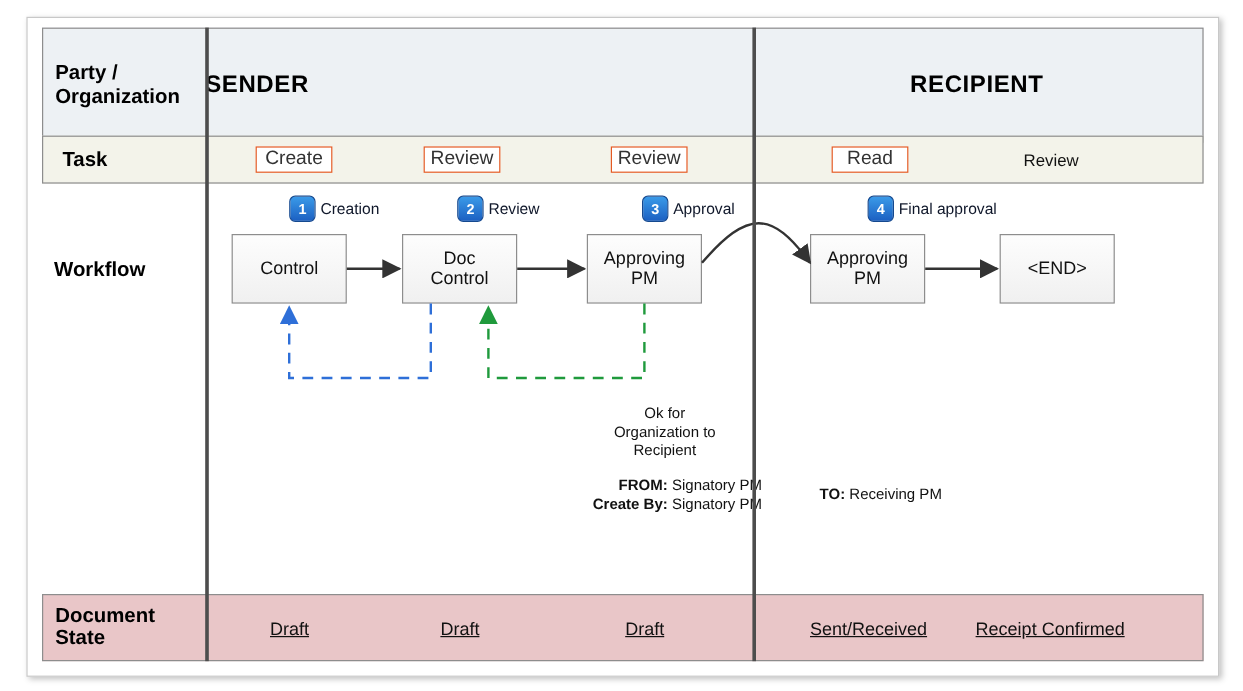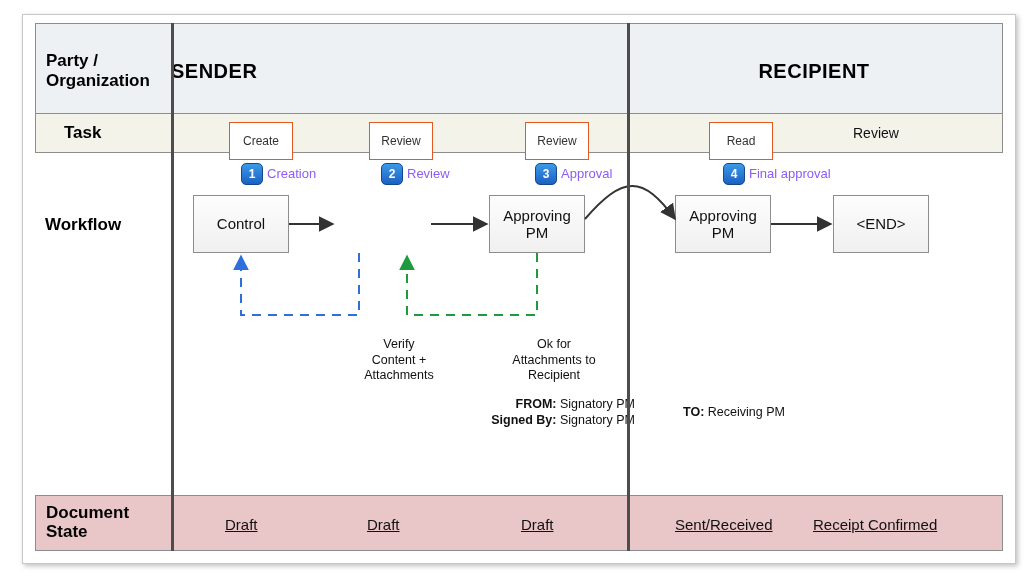--- a/index.html
+++ b/index.html
@@ -55,33 +55,33 @@
   .band-task {
     position: absolute;
     left: 12px; top: 98px; right: 12px; height: 40px;
     background: #f3f3ea;
     border: 1px solid #8d8d8d;
     display: flex;
     align-items: center;
   }
   .band-task .label-area {
     width: 135px;
-    padding-left: 28px;
+    padding-left: 16px;
     font-weight: 700;
     font-size: 17px;
   }
   .task-btn {
     position: absolute;
     width: 64px;
-    height: 38px;
+    height: 22px;
     background: #fff;
     border: 1.5px solid #e45a23;
     color: #333;
-    font-size: 12px;
-    display:flex;align-items:center;justify-content:center;margin-left:16px;
+    font-size: 16px;
+    display:flex;align-items:center;justify-content:center;
   }
   .task-text {
     position: absolute;
     font-size: 14px;
     color: #111;
   }
   
   .row-label {
     position: absolute;
     left: 22px;
@@ -109,21 +109,21 @@
     background: linear-gradient(#3a9ae8,#1c60c2);
     color:#fff;
     font-size: 12px;
     font-weight:600;
     display:flex;align-items:center;justify-content:center;
     border:1px solid #15498f;
   }
   .badge-label {
     position:absolute;
     font-size: 13px;
-    color:#8b5cf6;
+    color:#0f172a;
   }
   
   .band-state {
     position: absolute;
     left: 12px; bottom: 12px; right: 12px; height: 56px;
     background: #e9c6c8;
     border: 1px solid #8d8d8d;
     display:flex;
     align-items:center;
   }
@@ -212,41 +212,42 @@
     </div>
   <div class="badge-label" style="left:538px; top:151px">Approval</div>
   <div class="badge" style="left:700px; top:148px">
       <span>4</span>
     </div>
   <div class="badge-label" style="left:726px; top:151px">Final approval</div>
 
   <div class="wf-box" style="left:170px; top:180px">
       <span style="white-space:pre-line">Control</span>
     </div>
+  <div class="wf-box" style="left:312px; top:180px">
+      <span style="white-space:pre-line">Doc
+Control</span>
+    </div>
   <div class="wf-box" style="left:466px; top:180px">
       <span style="white-space:pre-line">Approving
 PM</span>
     </div>
   <div class="wf-box" style="left:652px; top:180px">
       <span style="white-space:pre-line">Approving
 PM</span>
     </div>
   <div class="wf-box" style="left:810px; top:180px">
       <span style="white-space:pre-line">&lt;END&gt;</span>
     </div>
 
-  <div class="anno" style="left: 326px; top: 322px; width: 100px; white-space: pre-line;">Verify
-Content +
-Attachments</div>
   <div class="anno" style="left: 476px; top: 322px; width: 110px; white-space: pre-line;">Ok for
-Attachments to
+Organization to
 Recipient</div>
   <div class="anno" style="left:452px; top:382px; width:160px; text-align:right">
     <b>FROM:</b> <span>Signatory PM</span><br>
-    <b>Signed By:</b> <span>Signatory PM</span>
+    <b>Create By:</b> <span>Signatory PM</span>
   </div>
   <div class="anno" style="left:660px; top:390px; text-align:right">
     <b>TO:</b> <span>Receiving PM</span>
   </div>
 
   <div class="band-state">
     <div class="label-area">Document State</div>
   </div>
   <div class="state-text" style="left:202px; bottom:30px">Draft</div>
   <div class="state-text" style="left:344px; bottom:30px">Draft</div>

